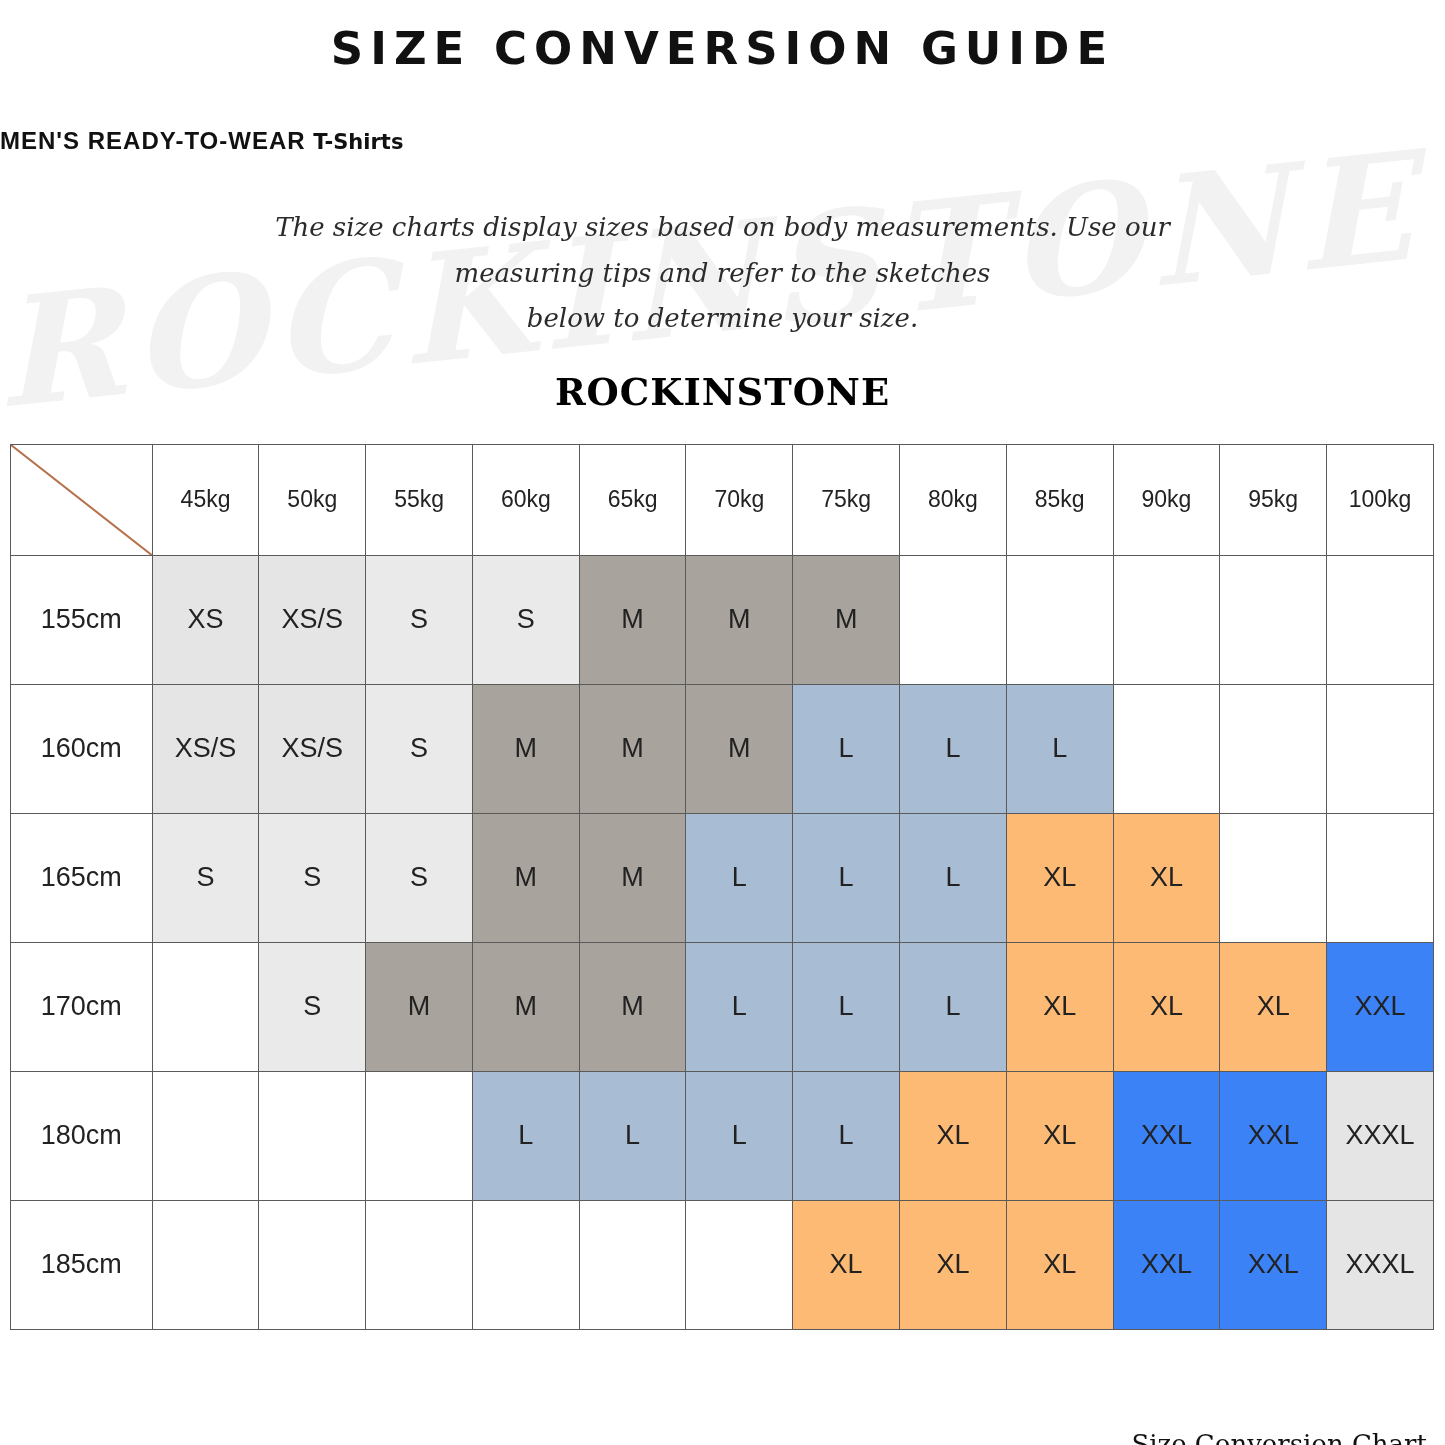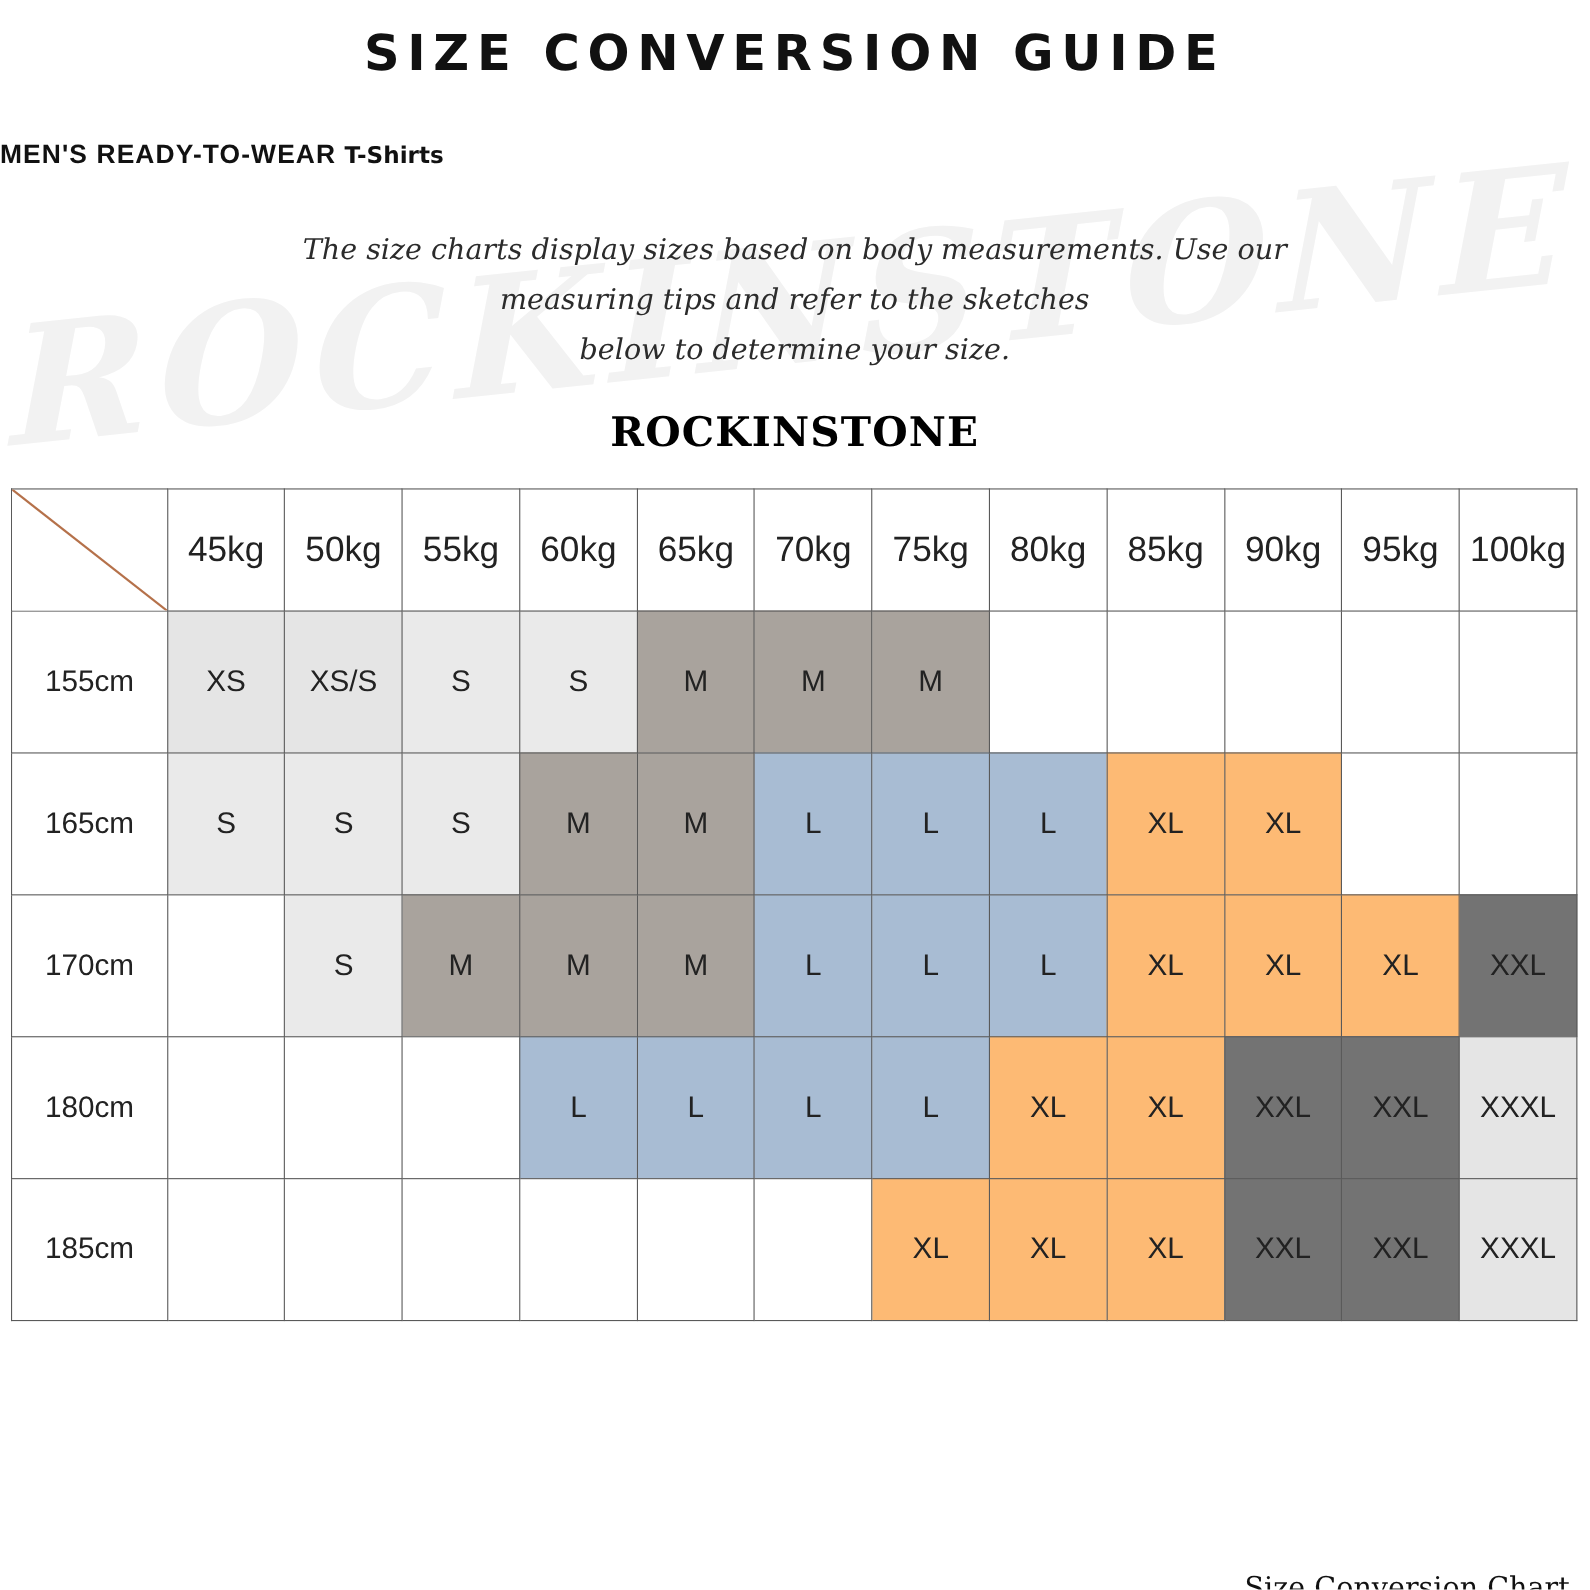--- a/index.html
+++ b/index.html
@@ -97,21 +97,21 @@
     text-align: center;
     font-family: "Liberation Sans", sans-serif;
     font-size: 27px;
     font-weight: normal;
     color: #222;
     height: 128px;
     padding: 0;
   }
   table.size-table thead th {
     height: 110px;
-    font-size: 32px;
+    font-size: 23px;
   }
   col.label-col { width: 134px; }
   col.data-col { width: 101px; }
 
   .corner-cell {
     position: relative;
     background: #fff;
   }
   .corner-cell .diag {
     position: absolute;
@@ -121,21 +121,21 @@
     font-size: 28px;
     color: #111;
   }
 
   .c-empty { background: #ffffff; }
   .c-xs    { background: #e5e5e5; }
   .c-s     { background: #eaeaea; }
   .c-m     { background: #a9a39d; }
   .c-l     { background: #a8bcd3; }
   .c-xl    { background: #fdba74; }
-  .c-xxl   { background: #737373; }
+  .c-xxl   { background: #3b82f6; }
   .c-xxxl  { background: #e5e5e5; }
 
   .footer-note {
     position: absolute;
     right: 18px;
     bottom: 8px;
     font-family: "DejaVu Serif", serif;
     font-size: 26px;
     color: #111;
     z-index: 3;
@@ -211,20 +211,35 @@
             <td class="c-m">M</td>
             <td class="c-m">M</td>
             <td class="c-m">M</td>
             <td class="c-empty"></td>
             <td class="c-empty"></td>
             <td class="c-empty"></td>
             <td class="c-empty"></td>
             <td class="c-empty"></td>
           </tr>
           <tr>
+            <td class="row-label">160cm</td>
+            <td class="c-xs">XS/S</td>
+            <td class="c-xs">XS/S</td>
+            <td class="c-s">S</td>
+            <td class="c-m">M</td>
+            <td class="c-m">M</td>
+            <td class="c-m">M</td>
+            <td class="c-l">L</td>
+            <td class="c-l">L</td>
+            <td class="c-l">L</td>
+            <td class="c-empty"></td>
+            <td class="c-empty"></td>
+            <td class="c-empty"></td>
+          </tr>
+          <tr>
             <td class="row-label">165cm</td>
             <td class="c-s">S</td>
             <td class="c-s">S</td>
             <td class="c-s">S</td>
             <td class="c-m">M</td>
             <td class="c-m">M</td>
             <td class="c-l">L</td>
             <td class="c-l">L</td>
             <td class="c-l">L</td>
             <td class="c-xl">XL</td>

